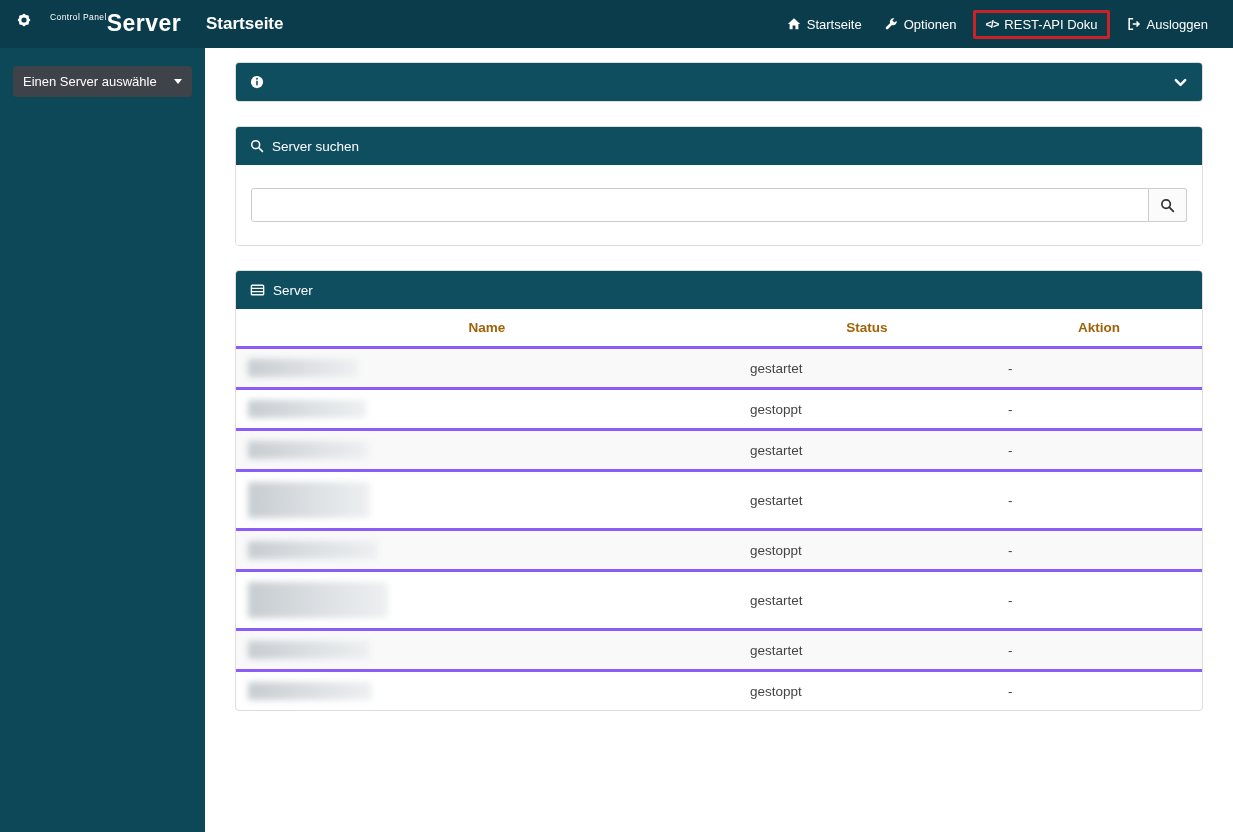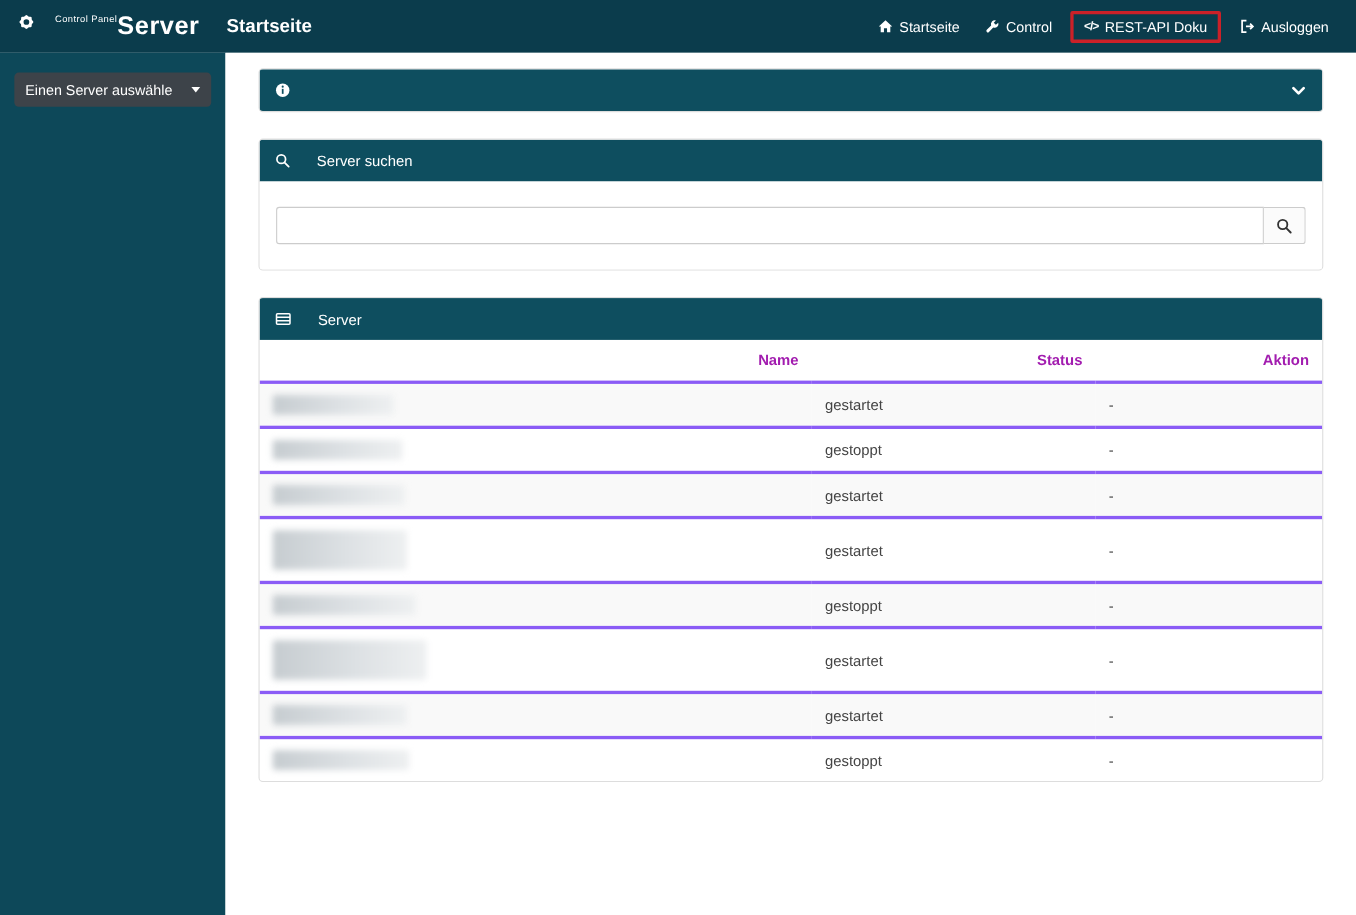--- a/index.html
+++ b/index.html
@@ -33,31 +33,31 @@
 
   
   .sidebar{position:absolute;top:48px;left:0;width:205px;height:784px;background:var(--sidebar-bg);}
   .server-select{margin:18px 13px;background:var(--btn-dark);color:#fff;font-size:13px;padding:8px 10px;border-radius:4px;display:flex;align-items:center;justify-content:space-between;cursor:pointer;width:179px;}
   .server-select .lbl{white-space:nowrap;overflow:hidden;max-width:150px;}
   .caret{width:0;height:0;border-left:4px solid transparent;border-right:4px solid transparent;border-top:5px solid #fff;margin-left:6px;flex:0 0 auto;}
 
   
   .main{position:absolute;top:48px;left:205px;width:1028px;height:784px;background:#fff;padding:14px 30px 0 30px;overflow:hidden;}
   .panel{border:1px solid var(--border);border-radius:4px;margin-bottom:24px;overflow:hidden;background:#fff;}
-  .panel-header{background:var(--panel-header-bg);color:#fff;height:38px;display:flex;align-items:center;padding:16px 14px;font-size:13.5px;gap:24px;}
+  .panel-header{background:var(--panel-header-bg);color:#fff;height:38px;display:flex;align-items:center;padding:16px 14px;font-size:13.5px;gap:8px;}
   .panel-header .spacer{margin-left:auto;}
   .panel-body{background:#fff;padding:16px 14px;font-size:13.5px;color:#333;}
   .panel-body.search-body{padding:23px 15px;}
   .input-group{display:flex;}
   .search-input{flex:1;height:34px;border:1px solid #ccc;border-radius:3px 0 0 3px;padding:0 10px;font-size:13.5px;outline:none;color:#333;}
   .search-btn{width:38px;height:34px;border:1px solid #ccc;border-left:none;border-radius:0 3px 3px 0;background:#fbfbfb;display:flex;align-items:center;justify-content:center;cursor:pointer;}
 
   
   table{width:100%;border-collapse:collapse;font-size:13.5px;}
-  th{text-align:right;font-weight:bold;color:#a21caf;padding:11px 12px;border-bottom:2px solid var(--border);}
+  th{text-align:center;font-weight:bold;color:#a16207;padding:11px 12px;border-bottom:2px solid var(--border);}
   th.col-name{width:502px;}
   th.col-status{width:258px;}
   td{padding:10px 12px;color:var(--text-dark);border-top:3px solid #8b5cf6;vertical-align:middle;}
   tr.striped td{background:var(--stripe);}
   .blob{background:linear-gradient(90deg,#c6ccd0 0%,#dde1e4 55%,#eef0f1 100%);filter:blur(3px);border-radius:2px;}
 
   .icon-svg{display:block;}
 </style>
 </head>
 <body>
@@ -90,21 +90,21 @@
         </span>
         <span class="txt">Startseite</span>
       </div>
 
       <div class="nav-link">
         <span>
           <svg class="icon-svg" width="14" height="14" viewBox="0 0 16 16">
             <path d="M14.3 4.2a4 4 0 0 1-5.2 5L4.6 13.7a1.5 1.5 0 0 1-2.2-2.2l4.5-4.5a4 4 0 0 1 5-5.2L9.6 4.1l2.2 2.2 2.5-2.1z" fill="#ffffff"></path>
           </svg>
         </span>
-        <span class="txt">Control</span>
+        <span class="txt">Optionen</span>
       </div>
 
       <div class="nav-link highlighted">
         <span class="code-glyph">&lt;/&gt;</span>
         <span class="txt">REST-API Doku</span>
       </div>
 
       <div class="nav-link">
         <span>
           <svg class="icon-svg" width="14" height="14" viewBox="0 0 16 16">

